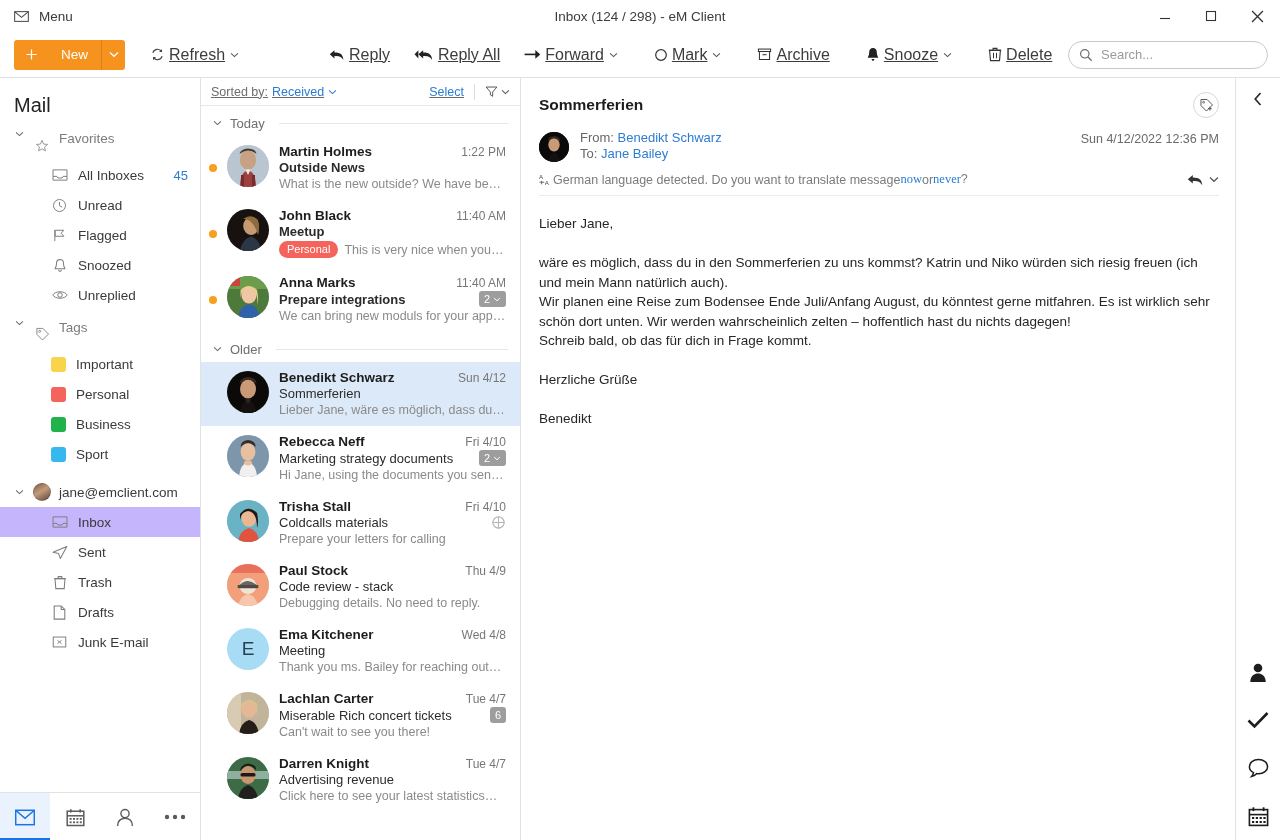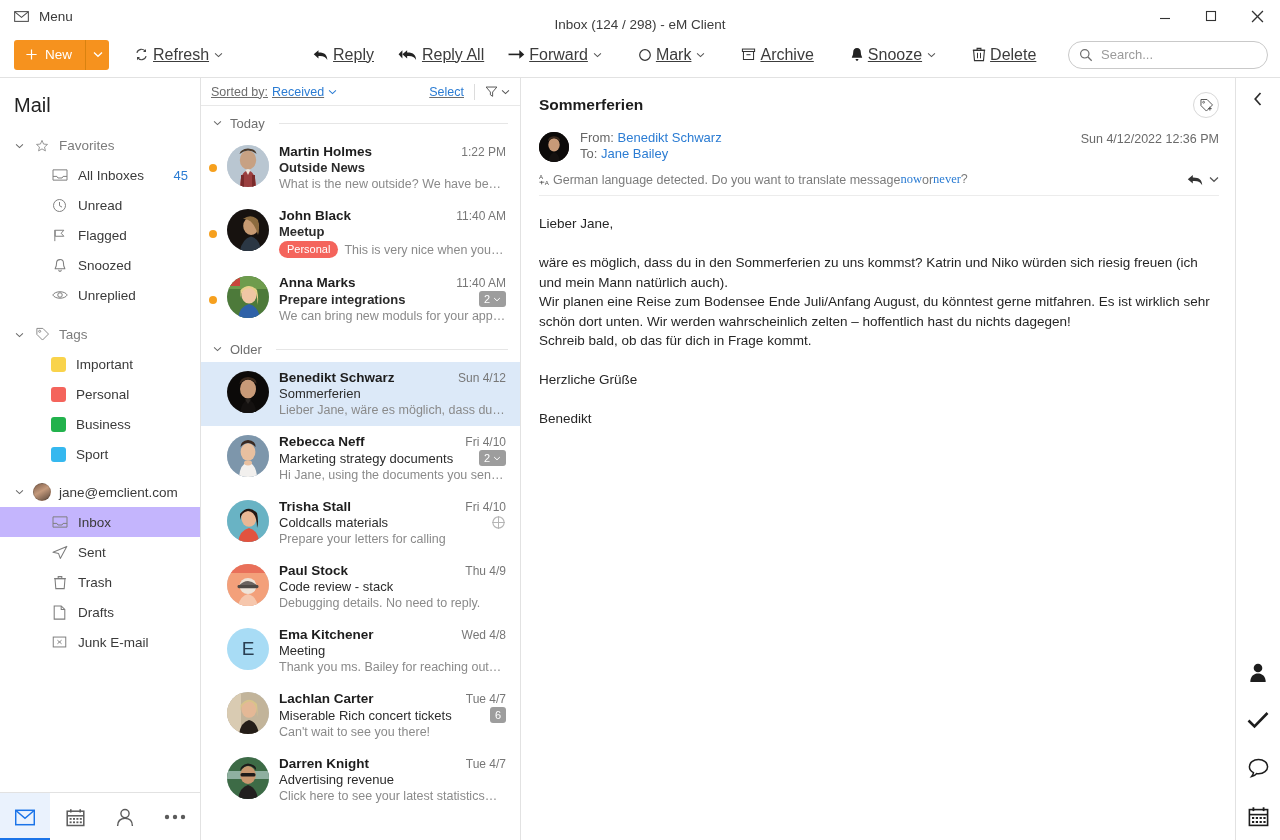--- a/index.html
+++ b/index.html
@@ -19,21 +19,21 @@
     display: flex; align-items: center;
     position: relative;
     background: #fff;
   }
   .menu-btn {
     display: flex; align-items: center; gap: 10px;
     padding: 0 12px 0 14px; height: 32px;
     font-size: 13.5px; color: #3a3a3a;
   }
   .win-title {
-    position: absolute; left: 0; right: 0; top: 8px; height: 32px;
+    position: absolute; left: 0; right: 0; top: 0; height: 32px;
     display: flex; align-items: center; justify-content: center;
     font-size: 13.5px; color: #3c3c3c; pointer-events: none;
   }
   .win-controls { margin-left: auto; display: flex; height: 32px; position: relative; z-index: 2; }
   .win-controls > div {
     width: 46px; height: 32px; display: flex; align-items: center; justify-content: center;
     color: #333;
   }
 
   
@@ -43,21 +43,21 @@
     padding: 0 12px 0 14px;
     border-bottom: 1px solid #e2e2e2;
     background: #fff;
   }
   .new-btn {
     display: flex; align-items: stretch; height: 30px;
     background: #f6921e; color: #fff; border-radius: 3px; overflow: hidden;
     font-size: 13.5px;
   }
   .new-btn .main {
-    display: flex; align-items: center; gap: 7px; padding: 0 13px 0 11px;
+    display: flex; align-items: center; gap: 23px; padding: 0 13px 0 11px;
   }
   .new-btn .split {
     display: flex; align-items: center; justify-content: center;
     width: 24px; border-left: 1px solid #d9820f;
   }
 
   .tb-item {
     display: flex; align-items: center; gap: 4px;
     height: 32px; padding: 0 9px; margin-left: 6px;
     font-size: 16px; color: #3c3c3c; border-radius: 2px;
@@ -87,21 +87,21 @@
     width: 201px; flex: 0 0 201px;
     border-right: 1px solid #e2e2e2;
     display: flex; flex-direction: column;
     background: #fff;
   }
   .sidebar-scroll { flex: 1; overflow: hidden; }
   .mail-title {
     font-size: 20px; color: #222; padding: 16px 0 14px 14px; font-weight: 400;
   }
   .grp-head {
-    display: flex; align-items: center; gap: 8px;
+    display: flex; gap: 8px;
     height: 29px; padding-left: 14px; color: #7c7c7c; font-size: 13.5px;
   }
   .grp-head .chev { width: 11px; display: flex; justify-content: center; color: #6a6a6a; }
   .grp-head .gicon { width: 18px; display:flex; justify-content:center; align-items:center; color:#8a8a8a;}
   .nav-item {
     display: flex; align-items: center; gap: 10px;
     height: 30px; padding-left: 51px; padding-right: 12px;
     font-size: 13.5px; color: #3a3a3a;
   }
   .nav-item.selected { background: #c4b5fd; }

